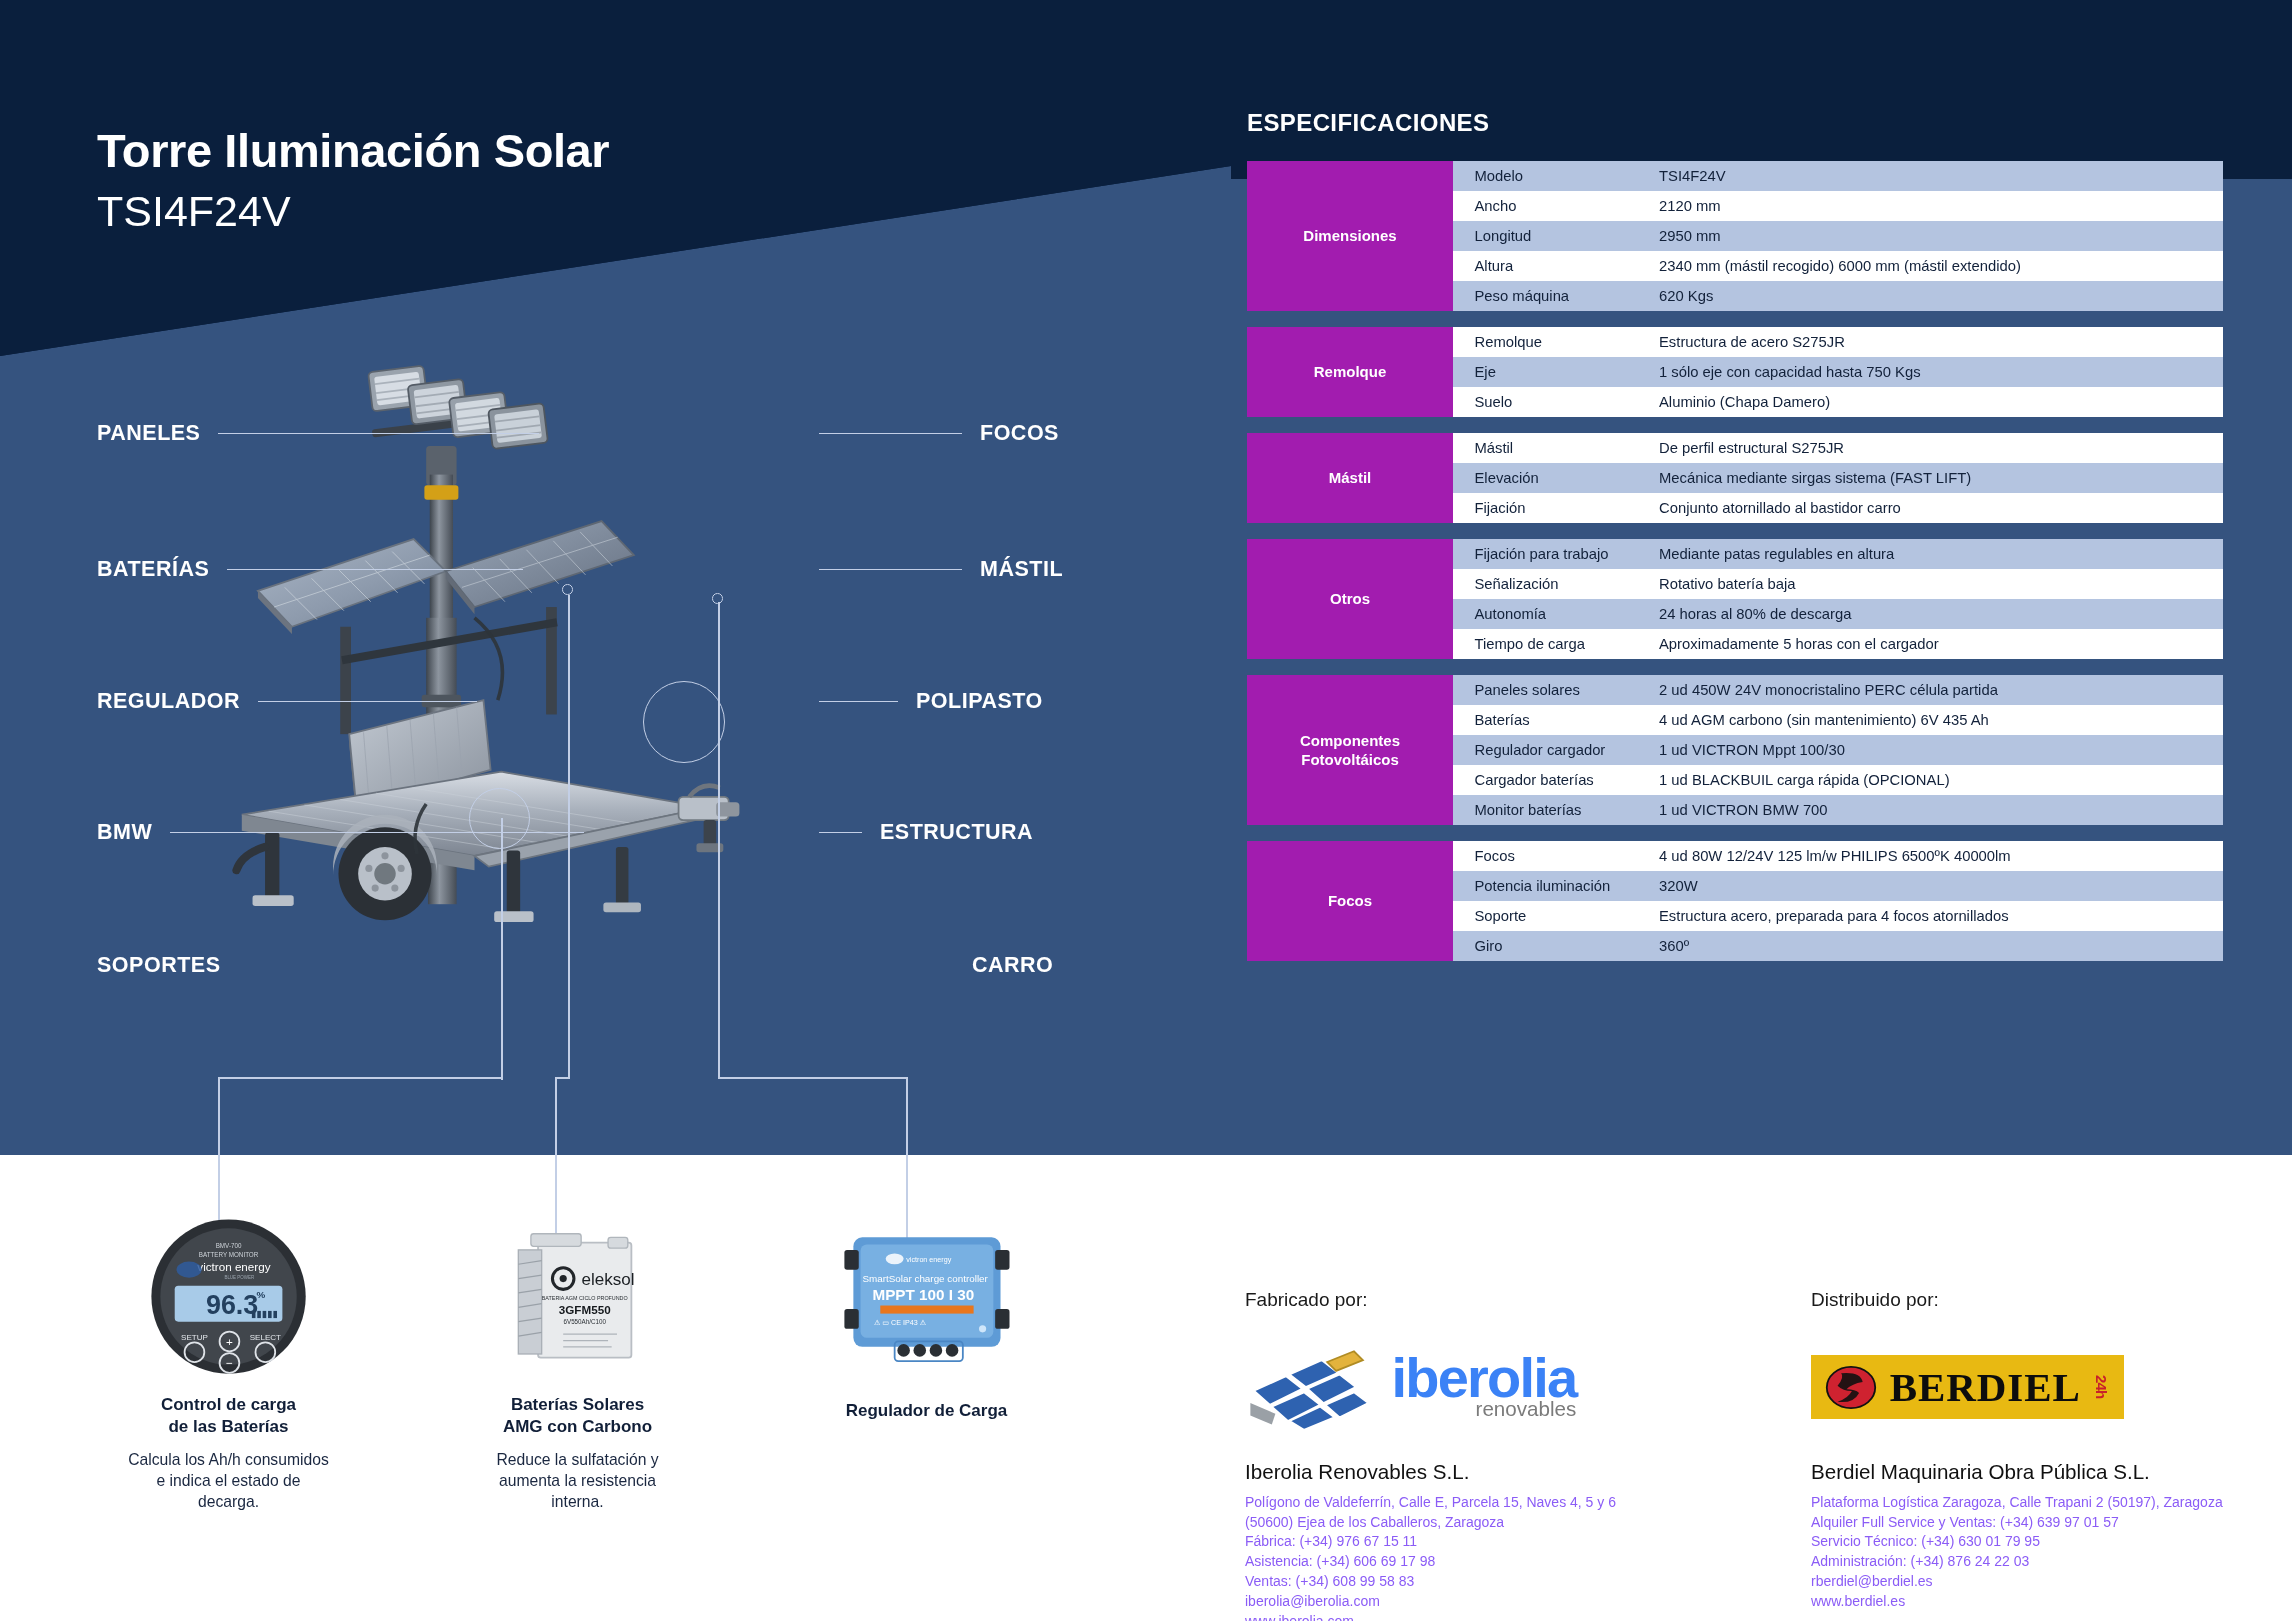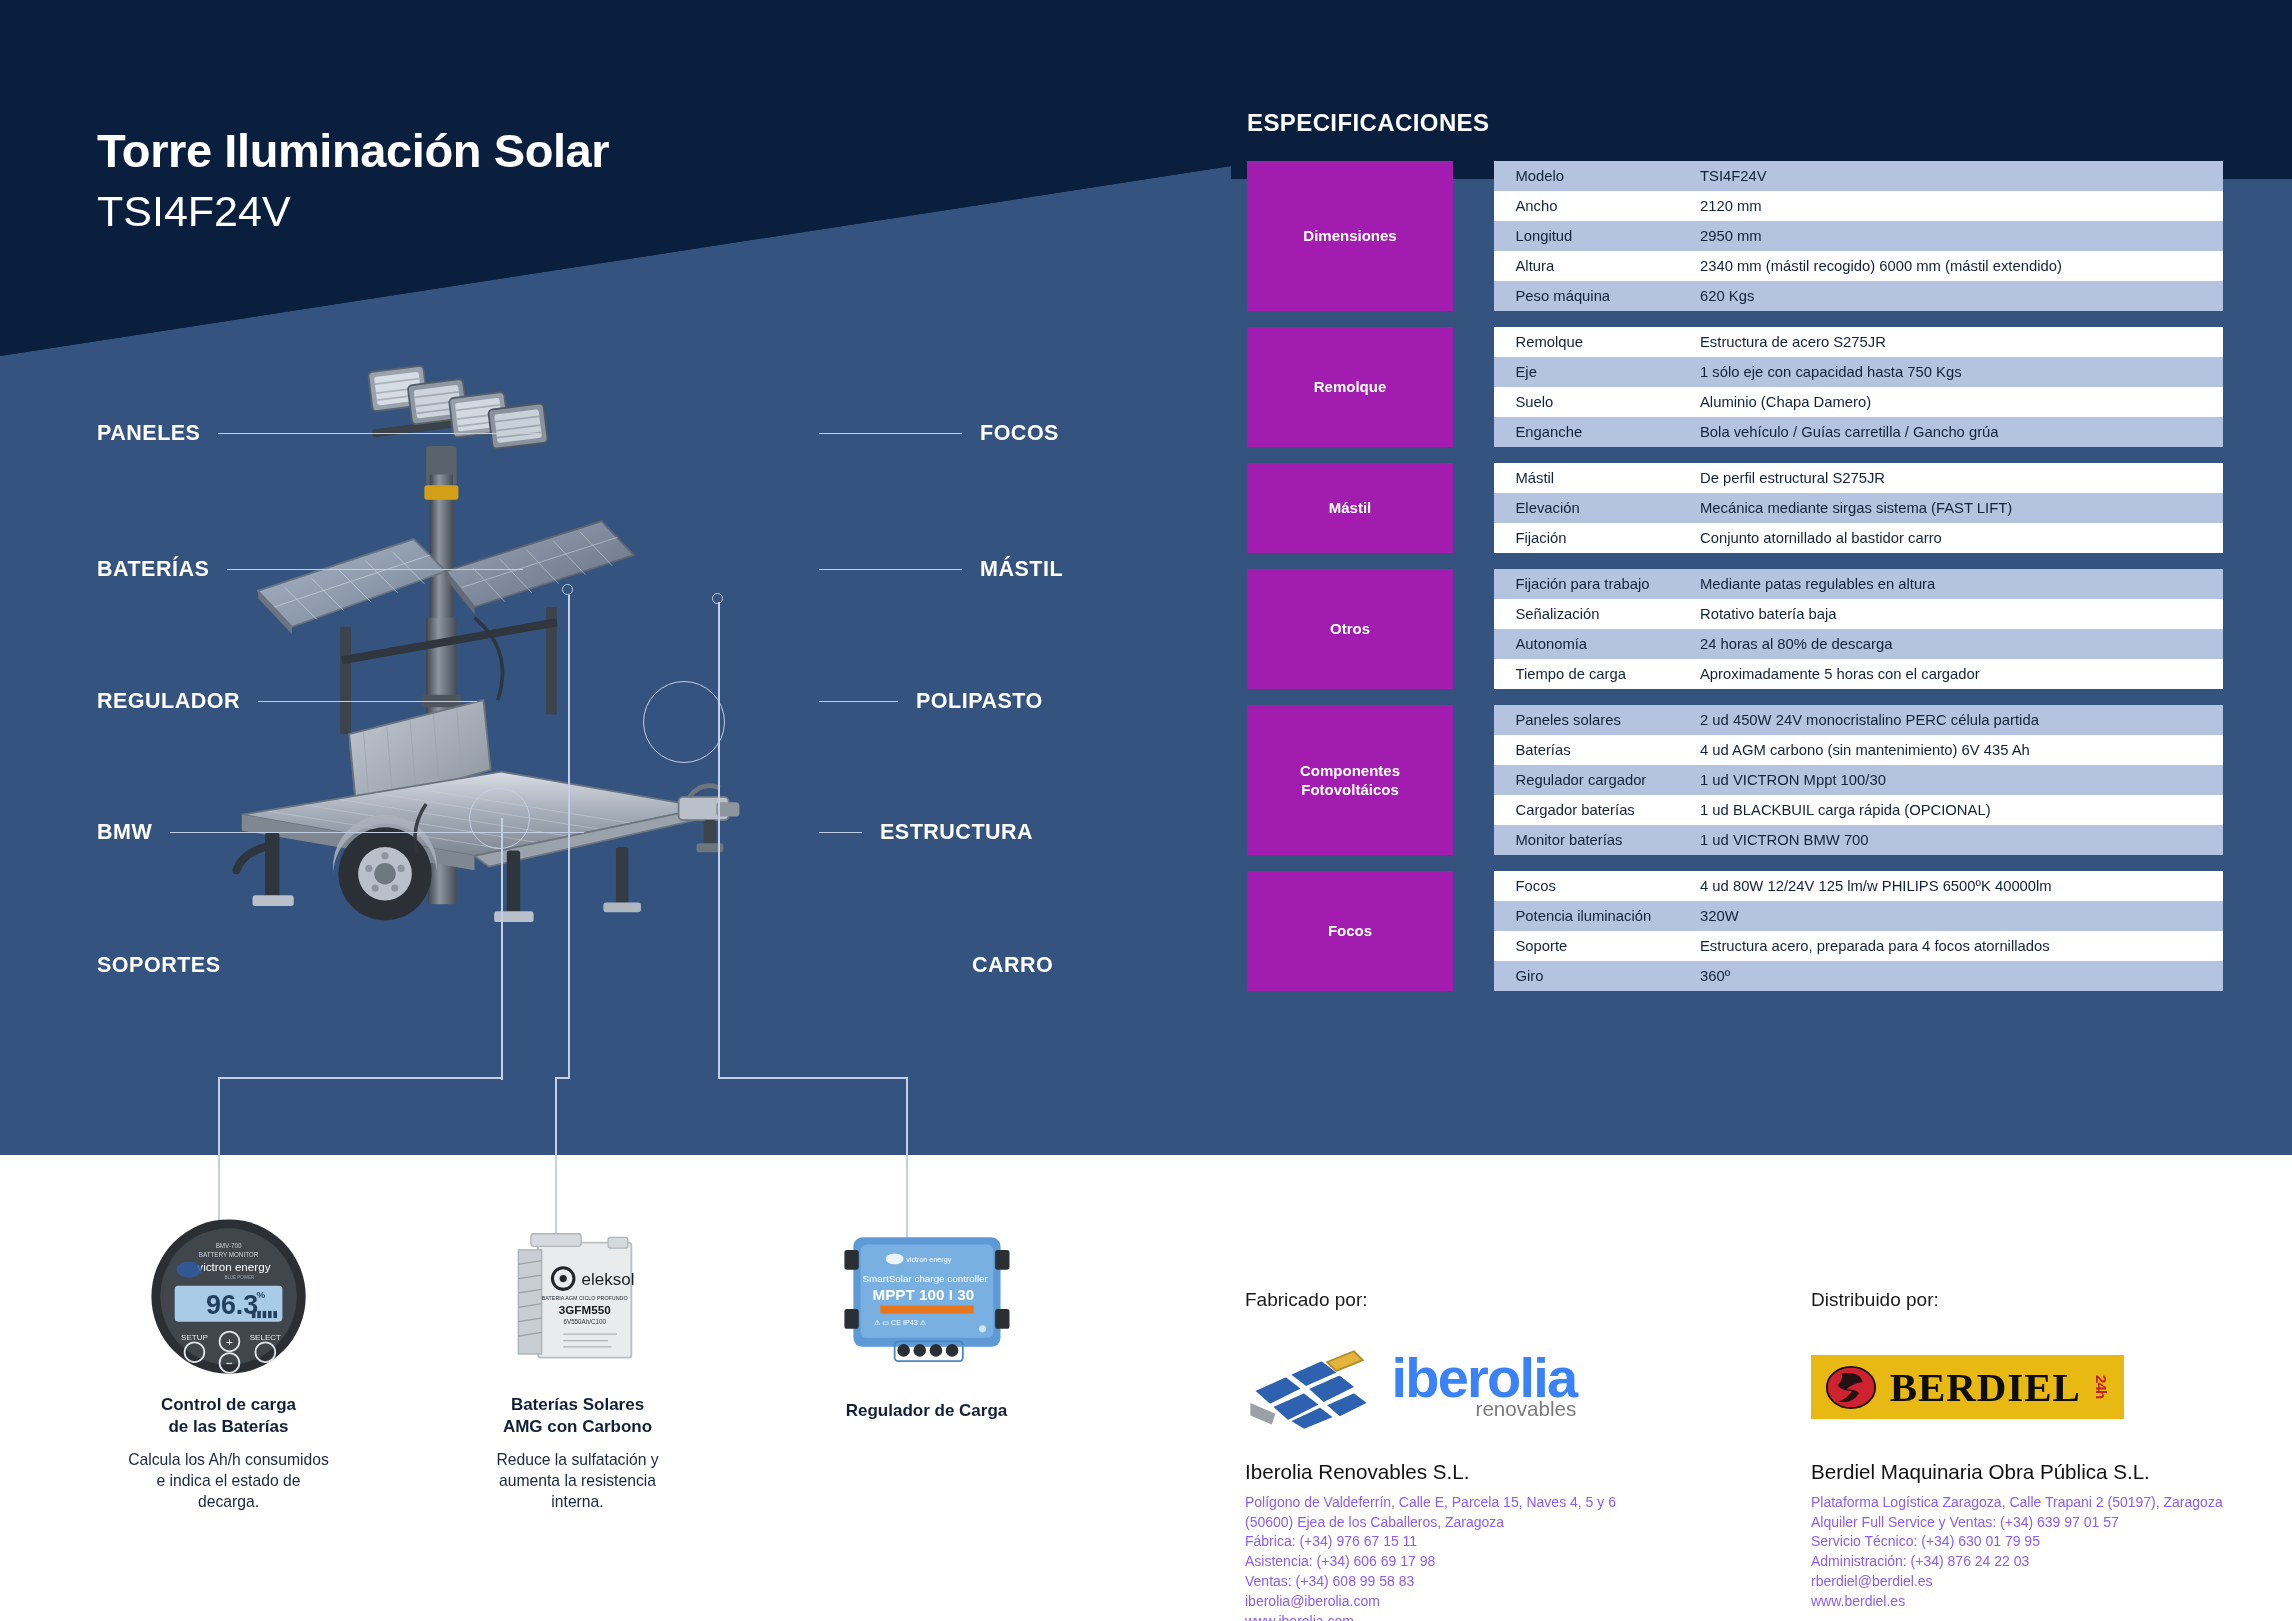--- a/index.html
+++ b/index.html
@@ -63,21 +63,21 @@
 
   
   .spec-wrap { position:absolute; left:1247px; top:161px; width:976px; z-index:7; }
   .spec-group { display:flex; margin-bottom:16px; }
   .spec-cat {
     width:206px; flex:0 0 206px; background:#a21caf;
     display:flex; align-items:center; justify-content:center;
     text-align:center; color:#ffffff; font-size:15px; font-weight:bold;
     line-height:1.3; padding:3.6px 7.2px;
   }
-  .spec-rows { flex:1;margin-left:41px; }
+  .spec-rows { flex:1; }
   .spec-row { display:flex; height:30px; align-items:center; }
   .spec-row.alt { background:#b4c4e0; }
   .spec-row.plain { background:#ffffff; }
   .spec-key {
     width:206px; flex:0 0 206px; padding-left:21.5px;
     font-size:14.8px; color:#12213a; font-weight:normal;
   }
   .spec-val {
     flex:1; padding-right:12.5px;
     font-size:14.8px; color:#12213a; font-weight:normal;
@@ -198,24 +198,20 @@
             <div class="spec-key">Remolque</div>
             <div class="spec-val">Estructura de acero S275JR</div>
           </div>
           <div class="spec-row alt">
             <div class="spec-key">Eje</div>
             <div class="spec-val">1 sólo eje con capacidad hasta 750 Kgs</div>
           </div>
           <div class="spec-row plain">
             <div class="spec-key">Suelo</div>
             <div class="spec-val">Aluminio (Chapa Damero)</div>
-          </div>
-          <div class="spec-row alt">
-            <div class="spec-key">Enganche</div>
-            <div class="spec-val">Bola vehículo / Guías carretilla / Gancho grúa</div>
           </div>
         </div>
       </div>
       <div class="spec-group">
         <div class="spec-cat">Mástil</div>
         <div class="spec-rows">
           <div class="spec-row plain">
             <div class="spec-key">Mástil</div>
             <div class="spec-val">De perfil estructural S275JR</div>
           </div>

